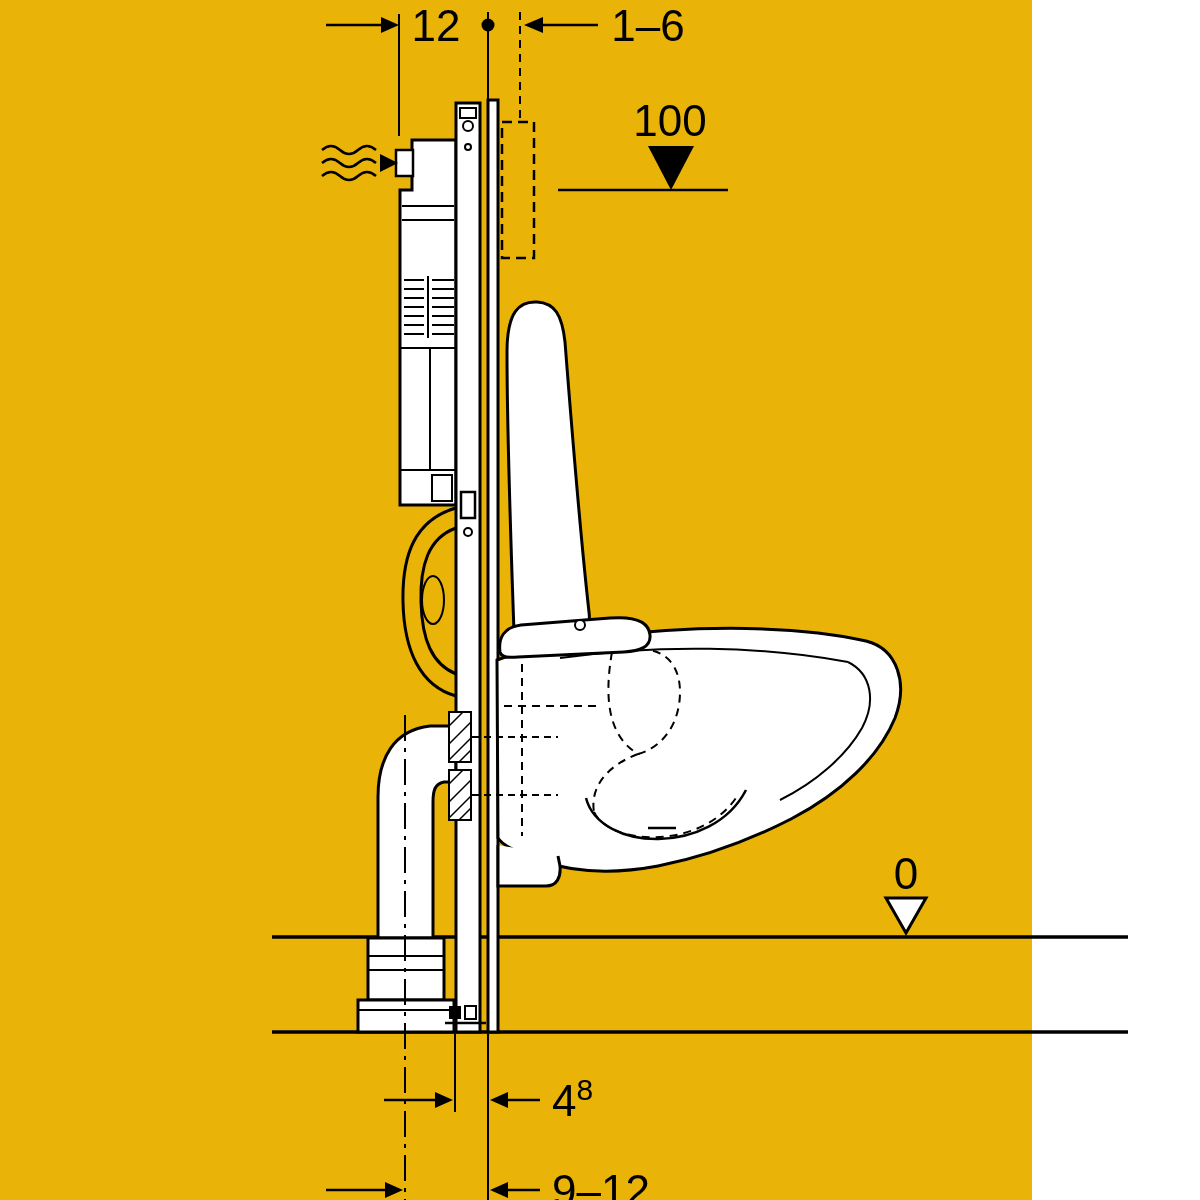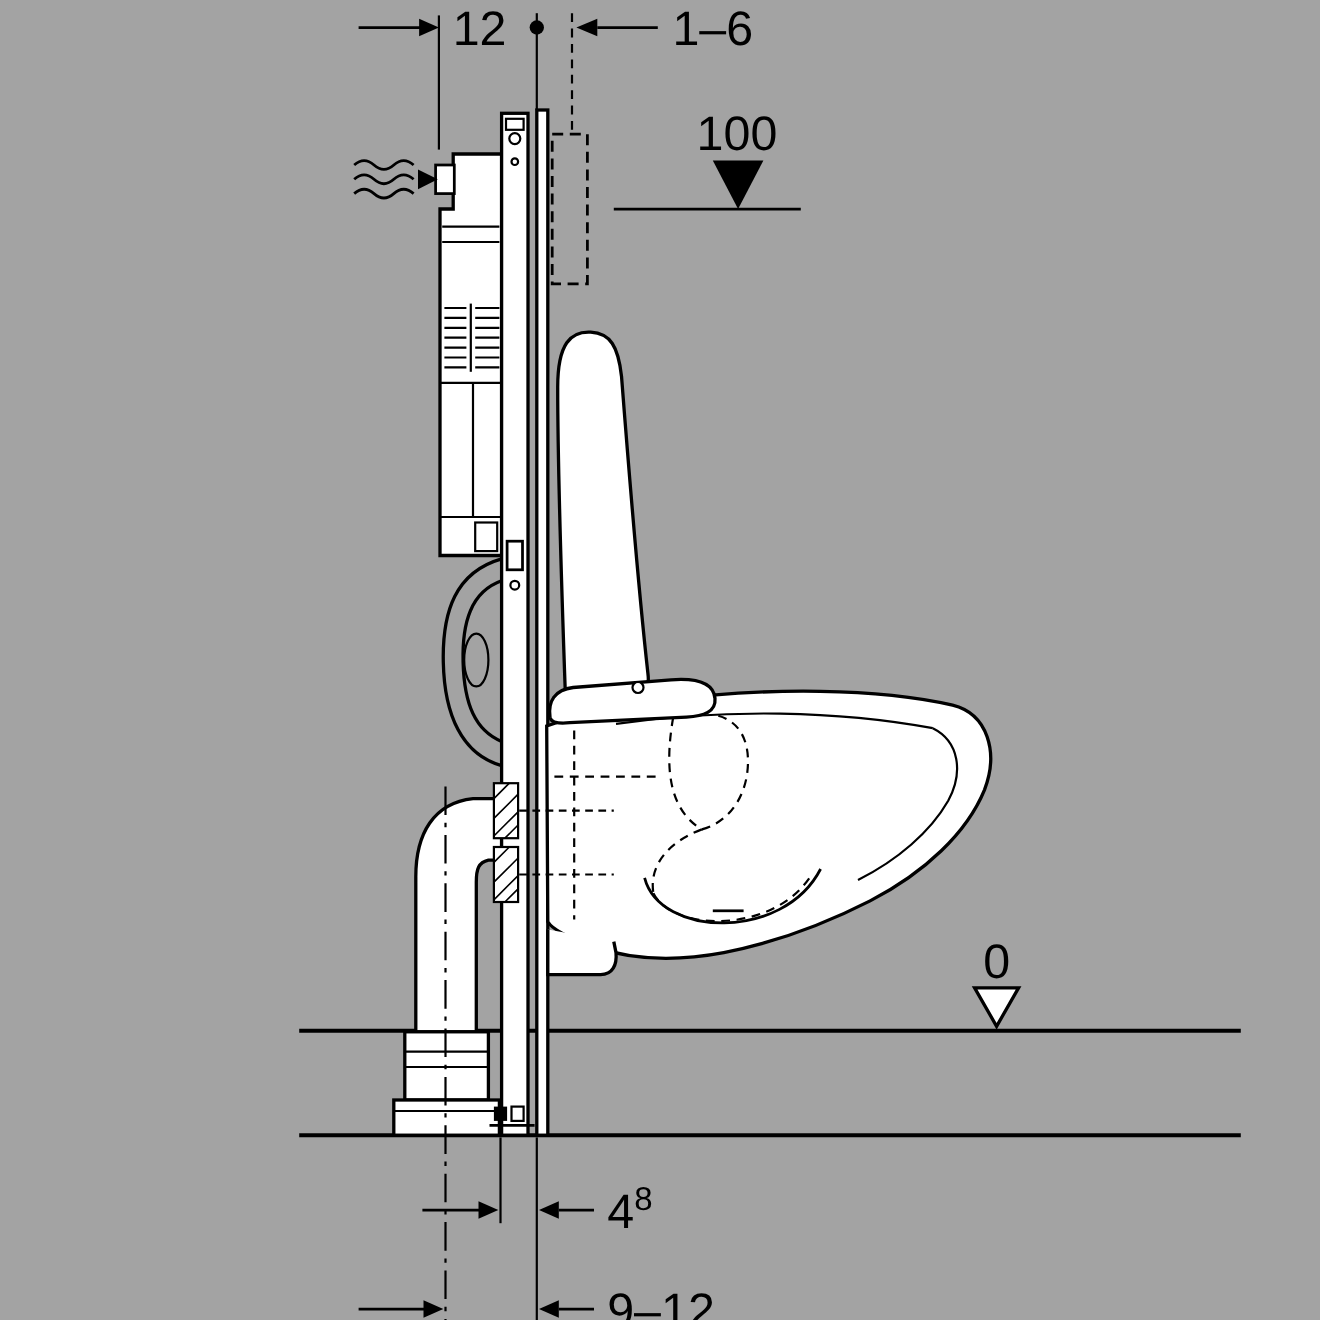--- a/index.html
+++ b/index.html
@@ -5,23 +5,23 @@
   html, body {
     margin: 0;
     padding: 0;
     background: #ffffff;
     width: 1200px;
     height: 1200px;
     overflow: hidden;
   }
   .canvas {
     position: relative;
-    width: 1200px;
+    width: 1032px;
     height: 1200px;
-    background: #a3a3a3;
+    background: #eab308;
     text-align: right;
   }
   svg { display: block; }
   text.lbl {
     font-family: "Liberation Sans", sans-serif;
     font-size: 44px;
     font-weight: 400;
     fill: #000000;
   }
   tspan.sup {

